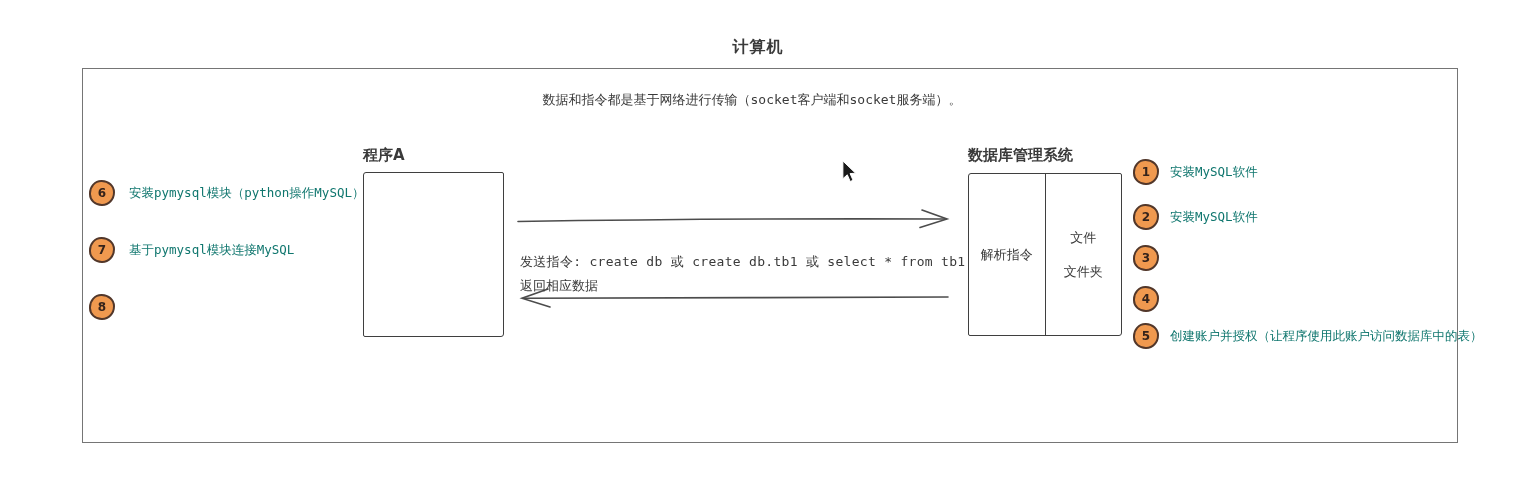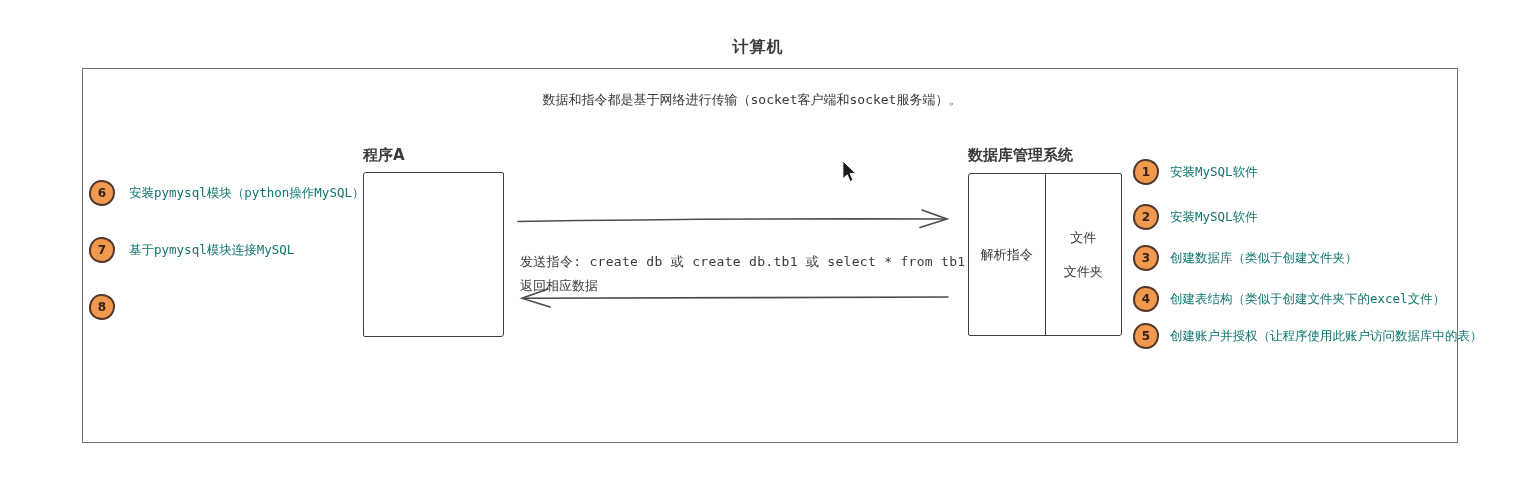--- a/index.html
+++ b/index.html
@@ -187,27 +187,25 @@
   <div class="step right-side" style="left:1133px; top:204px;">
     <div class="step-circle" style="background: rgb(240, 153, 79); border-color: rgb(82, 55, 42);">
       <span>2</span>
     </div>
     <div class="step-label">安装MySQL软件</div>
   </div>
   <div class="step right-side" style="left:1133px; top:245px;">
     <div class="step-circle" style="background: rgb(240, 153, 79); border-color: rgb(82, 55, 42);">
       <span>3</span>
     </div>
-    <div class="step-label">创建数据库（类似于创建文件夹）</div>
   </div>
   <div class="step right-side" style="left:1133px; top:286px;">
     <div class="step-circle" style="background: rgb(240, 153, 79); border-color: rgb(82, 55, 42);">
       <span>4</span>
     </div>
-    <div class="step-label">创建表结构（类似于创建文件夹下的excel文件）</div>
   </div>
   <div class="step right-side" style="left:1133px; top:323px;">
     <div class="step-circle" style="background: rgb(240, 153, 79); border-color: rgb(82, 55, 42);">
       <span>5</span>
     </div>
     <div class="step-label">创建账户并授权（让程序使用此账户访问数据库中的表）</div>
   </div>
 
   <svg class="cursor-svg" style="left:840px; top:161px;" width="18" height="22" viewBox="0 0 12 18">
     <path d="M1 0 L1 14.5 L4.6 11.3 L7 16.8 L9.3 15.7 L6.9 10.3 L11.4 10 Z" fill="#1a1a1a" stroke="#ffffff" stroke-width="0.8"></path>

